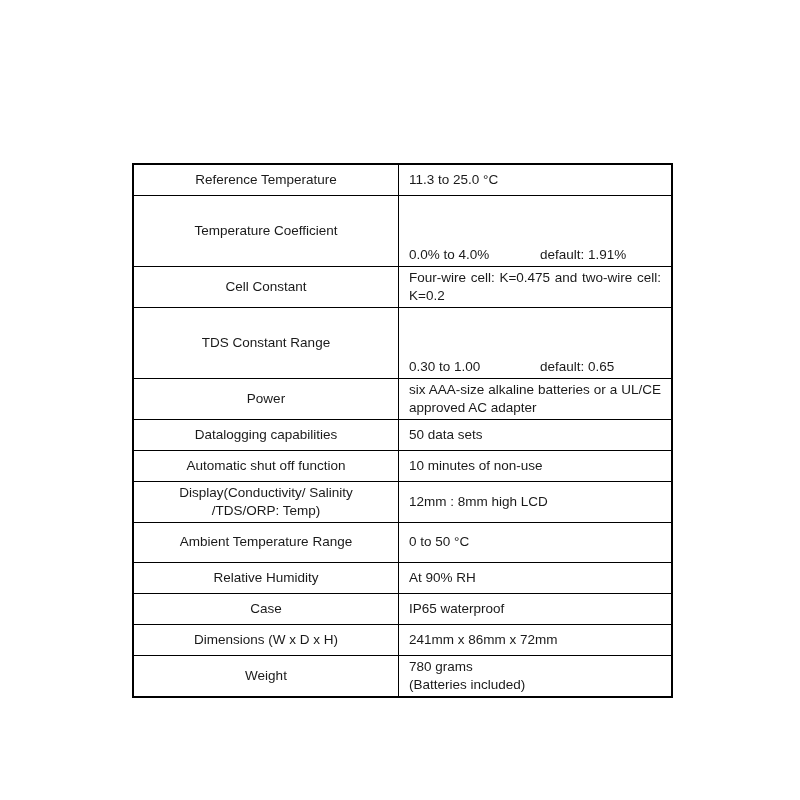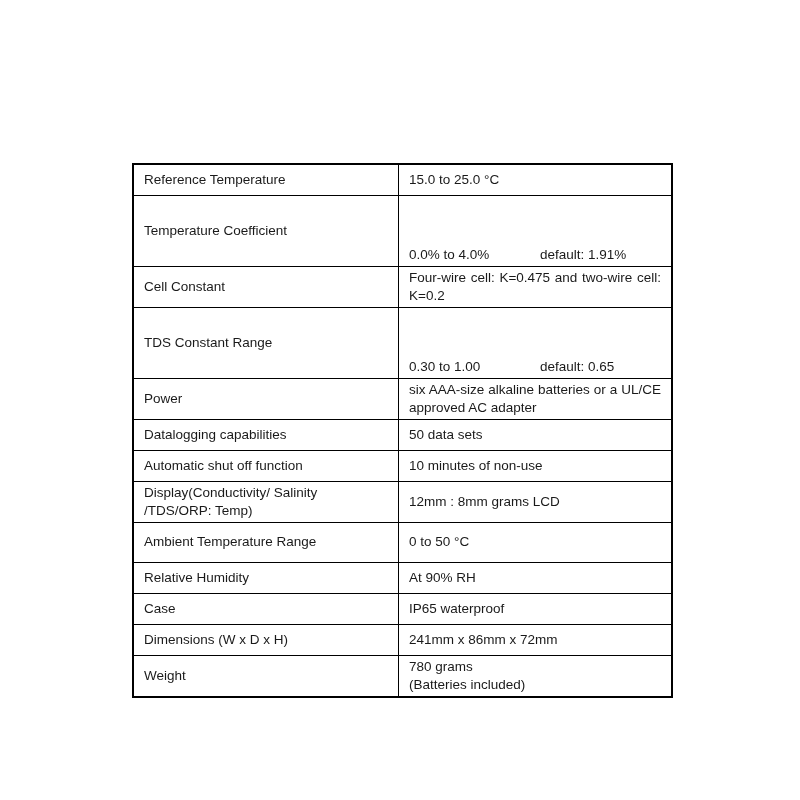--- a/index.html
+++ b/index.html
@@ -31,21 +31,21 @@
   #spec-table td {
     border: 1.5px solid #000000;
     font-size: 13.5px;
     line-height: 18px;
     padding: 2px 10px;
     vertical-align: middle;
     overflow: hidden;
   }
   #spec-table td.label-cell {
     width: 244px;
-    text-align: left;
+    text-align: center;
     white-space: pre-line;
   }
   #spec-table td.value-cell {
     text-align: left;
   }
   #spec-table td.value-cell.justify {
     text-align: justify;
     text-align-last: left;
   }
   #spec-table td.value-cell.multiline {
@@ -67,21 +67,21 @@
 </style>
 </head>
 <body>
 
 <div class="page">
   <div class="table-wrap">
     <table id="spec-table">
       <tbody>
           <tr>
             <td class="label-cell">Reference Temperature</td>
-            <td class="value-cell text">15.0 to 25.0 °C</td>
+            <td class="value-cell text">11.3 to 25.0 °C</td>
           </tr>
           <tr>
             <td class="label-cell">Temperature Coefficient</td>
             <td class="value-cell"><span class="pair-value">0.0% to 4.0%</span><span class="pair-default">default: 1.91%</span></td>
           </tr>
           <tr>
             <td class="label-cell">Cell Constant</td>
             <td class="value-cell justify">Four-wire cell: K=0.475 and two-wire cell: K=0.2</td>
           </tr>
           <tr>
@@ -96,21 +96,21 @@
             <td class="label-cell">Datalogging capabilities</td>
             <td class="value-cell text">50 data sets</td>
           </tr>
           <tr>
             <td class="label-cell">Automatic shut off function</td>
             <td class="value-cell text">10 minutes of non-use</td>
           </tr>
           <tr>
             <td class="label-cell">Display(Conductivity/ Salinity
 /TDS/ORP: Temp)</td>
-            <td class="value-cell text">12mm : 8mm grams LCD</td>
+            <td class="value-cell text">12mm : 8mm high LCD</td>
           </tr>
           <tr>
             <td class="label-cell">Ambient Temperature Range</td>
             <td class="value-cell text">0 to 50 °C</td>
           </tr>
           <tr>
             <td class="label-cell">Relative Humidity</td>
             <td class="value-cell text">At 90% RH</td>
           </tr>
           <tr>

